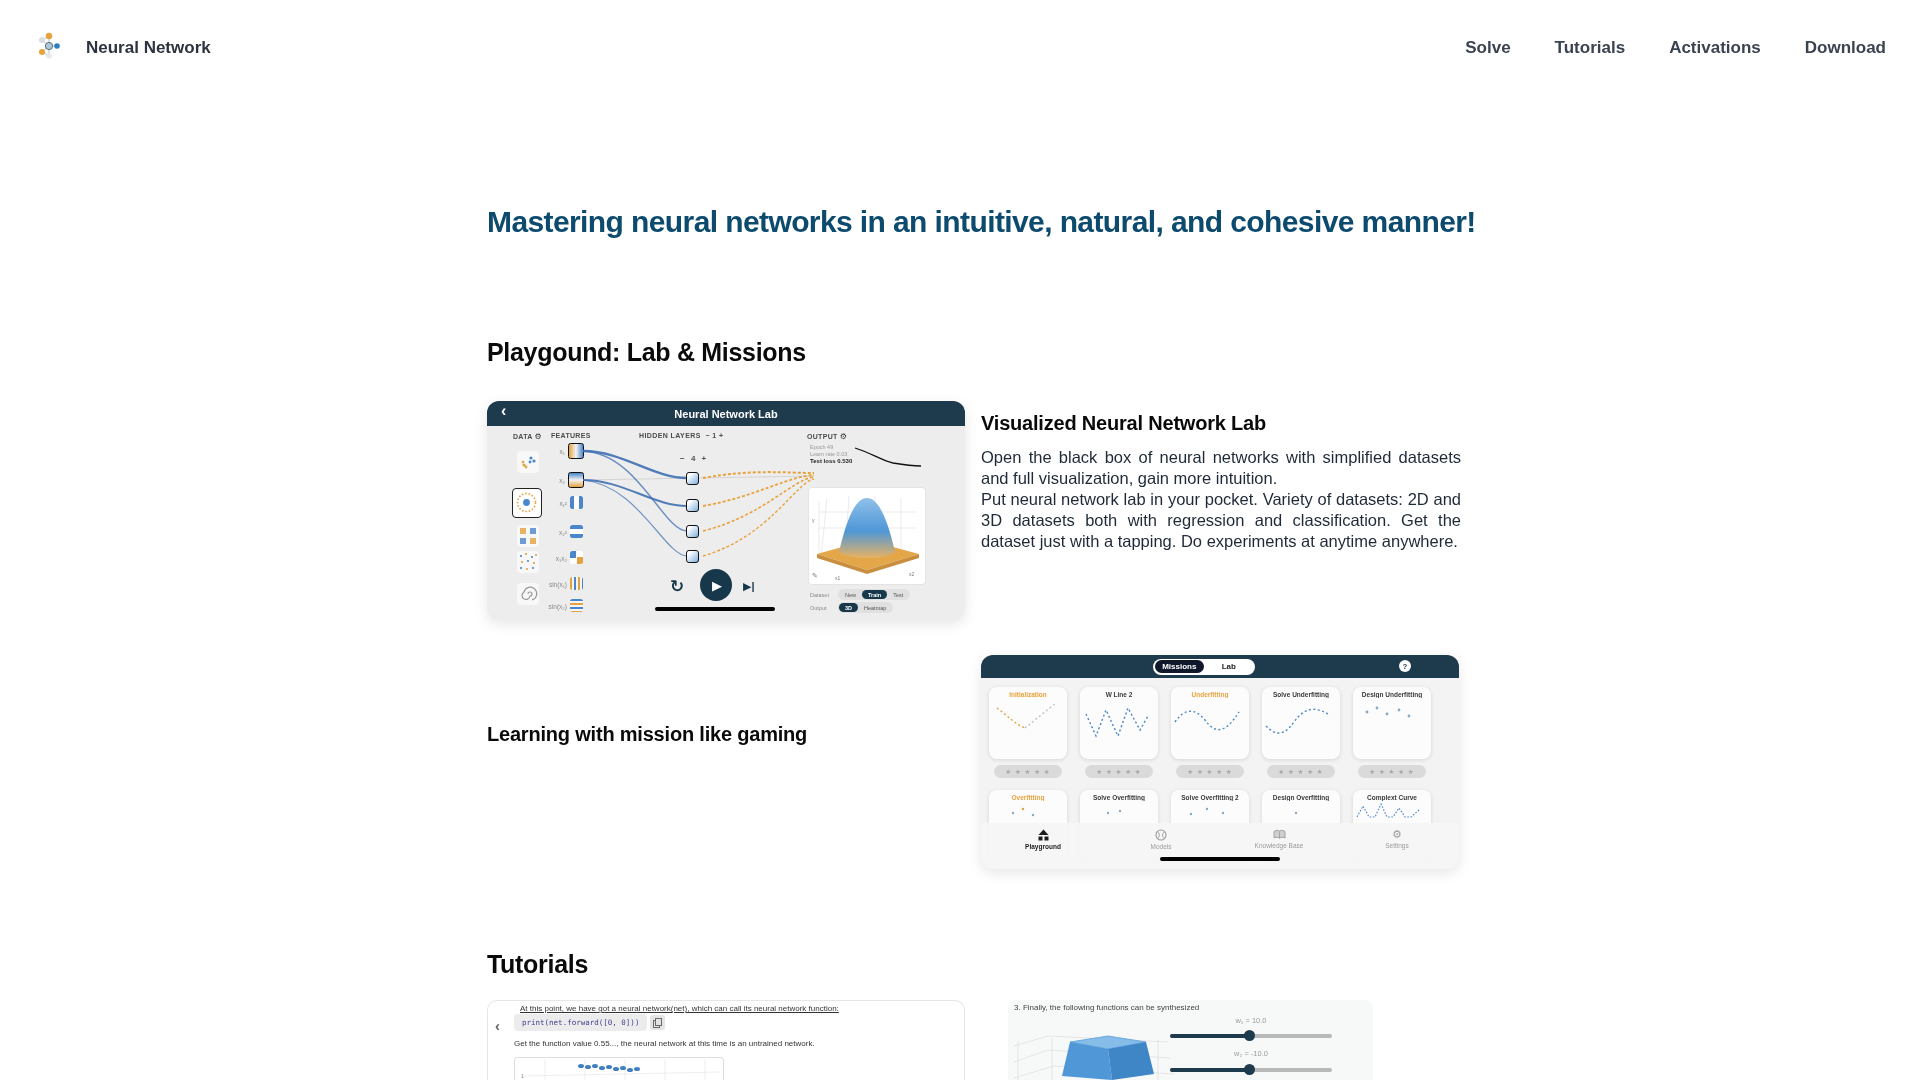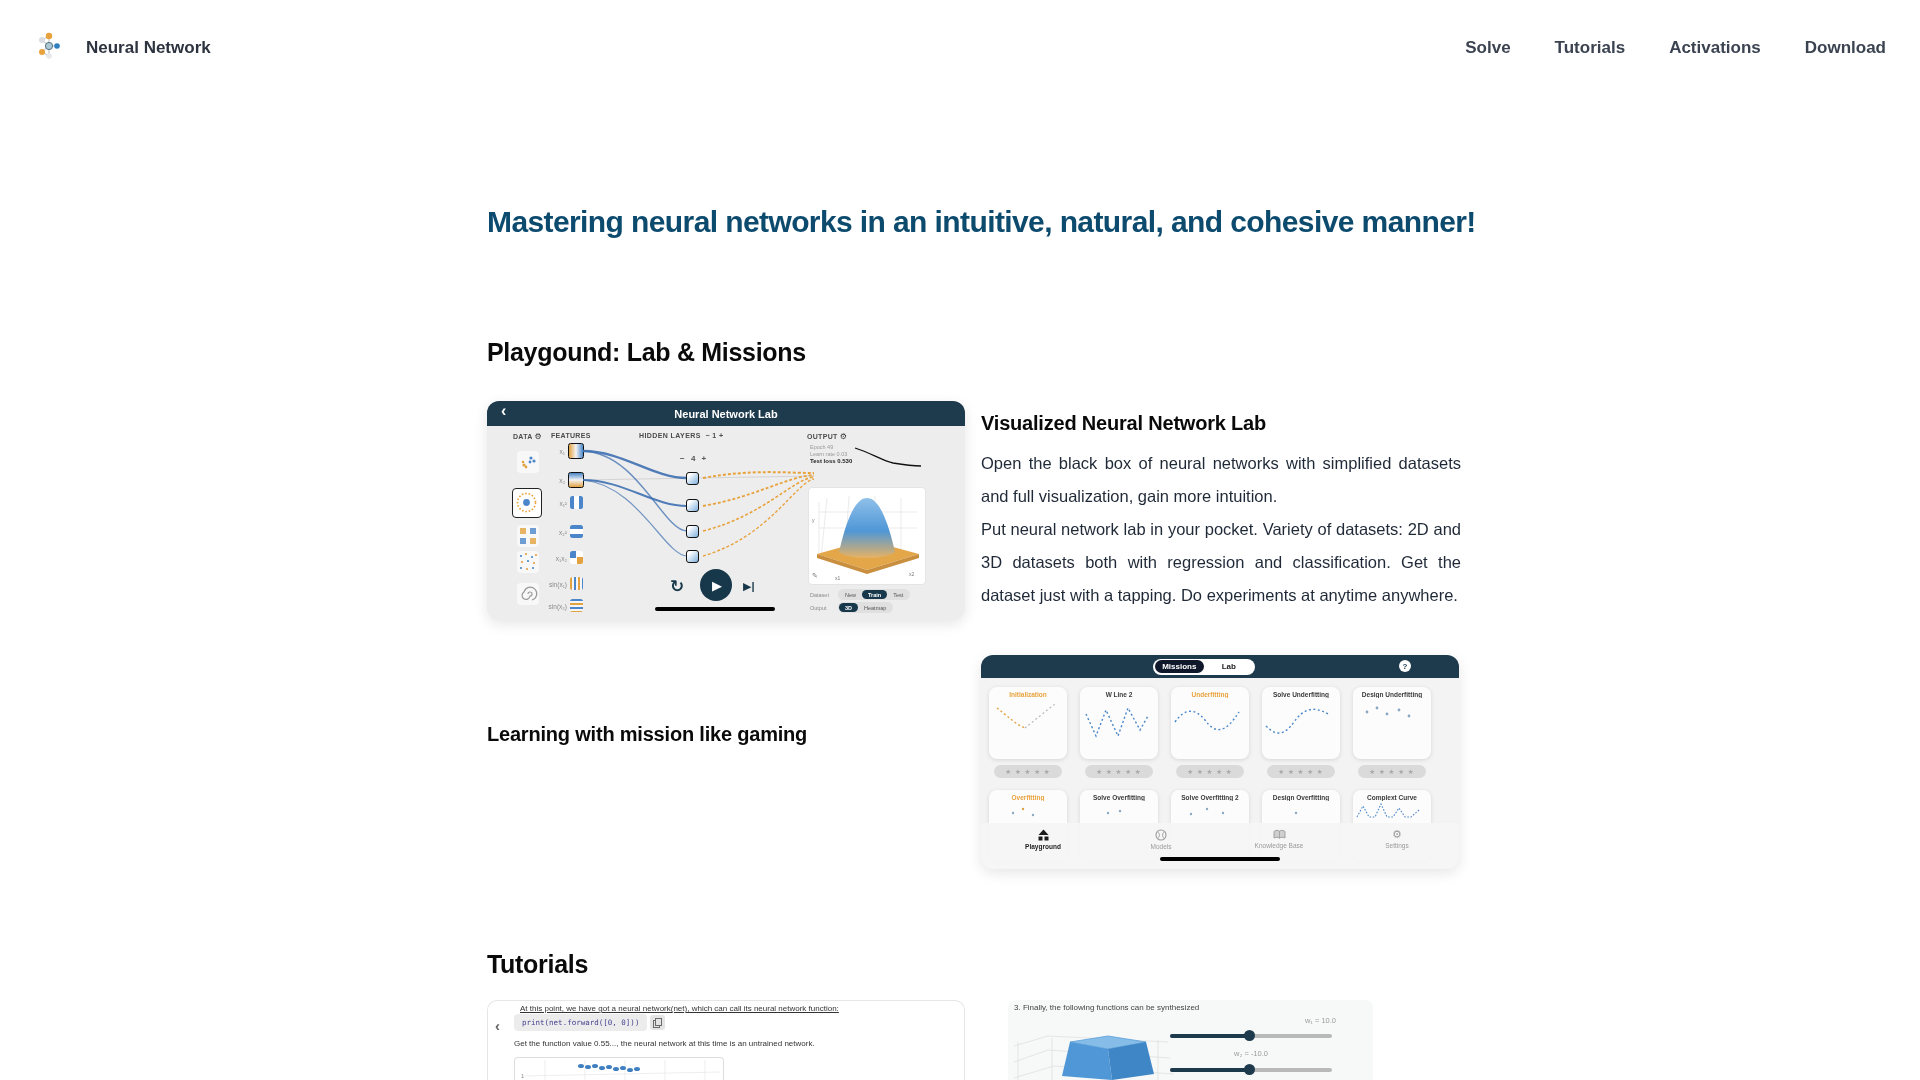--- a/index.html
+++ b/index.html
@@ -13,21 +13,21 @@
   .brand { display:flex; align-items:center; gap:22px; cursor:pointer; }
   .brand-label { font-size:17px; font-weight:700; color:#2d3440; }
   .nav { display:flex; gap:44px; }
   .nav a { font-size:17px; font-weight:600; color:#3b4351; text-decoration:none; cursor:pointer; }
 
   
   .h1 { position:absolute; left:487px; top:203px; width:990px; font-size:30px; line-height:37px;
     font-weight:800; letter-spacing:-0.6px; color:#0c4a6e; }
   .h2 { position:absolute; left:487px; font-size:25px; font-weight:800; letter-spacing:-0.3px; color:#0a0a0a; }
   .feature-title { font-size:20px; font-weight:800; color:#0a0a0a; letter-spacing:-0.2px; margin-bottom:12px; }
-  .feature-p { font-size:16.5px; line-height:33px; color:#1f2937; text-align:justify; }
+  .feature-p { font-size:16.5px; line-height:21px; color:#1f2937; text-align:justify; }
 
   
   .appcard { position:absolute; border-radius:12px; overflow:hidden;
     box-shadow:0 4px 14px rgba(0,0,0,0.10); }
 
   
   .lab { left:487px; top:401px; width:478px; height:219px; background:#ededed; }
   .lab-head { position:absolute; top:0; left:0; right:0; height:25px; background:#1e3a4d;
     display:flex; align-items:center; justify-content:center; }
   .lab-head .ttl { color:#fff; font-size:11px; font-weight:700; }
@@ -467,21 +467,21 @@
   <svg class="abs" style="left:0; top:16px;" width="172" height="64">
     <g stroke="#dcdcdc" stroke-width="0.7" fill="none">
       <path d="M6,30 L40,20 M6,46 L40,34 M6,62 L46,50"></path>
       <path d="M40,20 L160,26 M40,34 L162,42 M46,50 L166,58"></path>
       <path d="M10,26 L10,64 M44,22 L44,64 M150,24 L150,64"></path>
     </g>
     <polygon points="62,26 100,20 138,26 100,33" fill="#85bce8" stroke="#5aa0d8" stroke-width="0.8"></polygon>
     <polygon points="62,26 100,33 104,64 54,60" fill="#4f97d6"></polygon>
     <polygon points="100,33 138,26 146,58 104,64" fill="#3f86c6"></polygon>
   </svg>
-  <span class="slider-label" style="left:158px; top:16px;text-align:right;">w₁ = 10.0</span>
+  <span class="slider-label" style="left:158px; top:16px;">w₁ = 10.0</span>
   <div class="track" style="left:162px; top:34px;">
     <div class="fill"></div>
     <div class="thumb"></div>
   </div>
   <span class="slider-label" style="left:158px; top:49px;">w₂ = -10.0</span>
   <div class="track" style="left:162px; top:68px;">
     <div class="fill"></div>
     <div class="thumb"></div>
   </div>
 </div>

